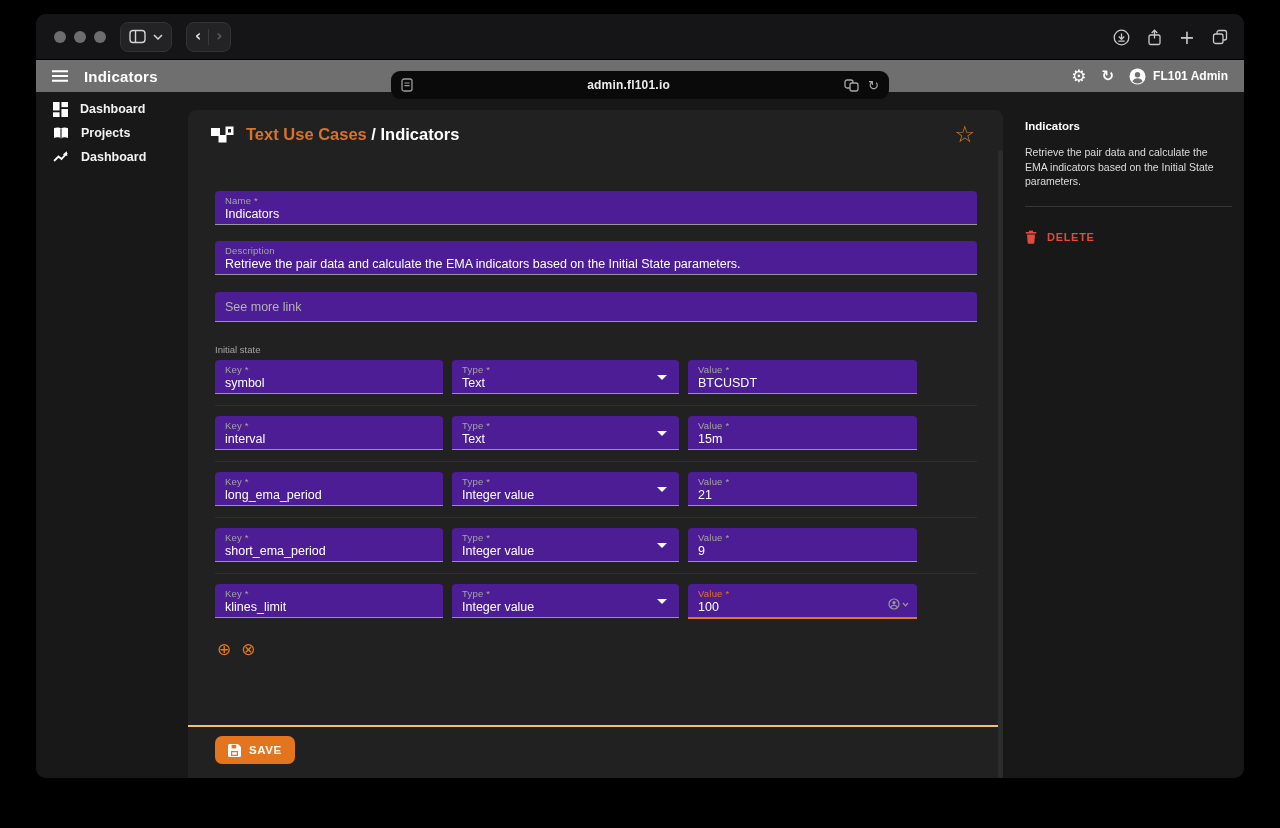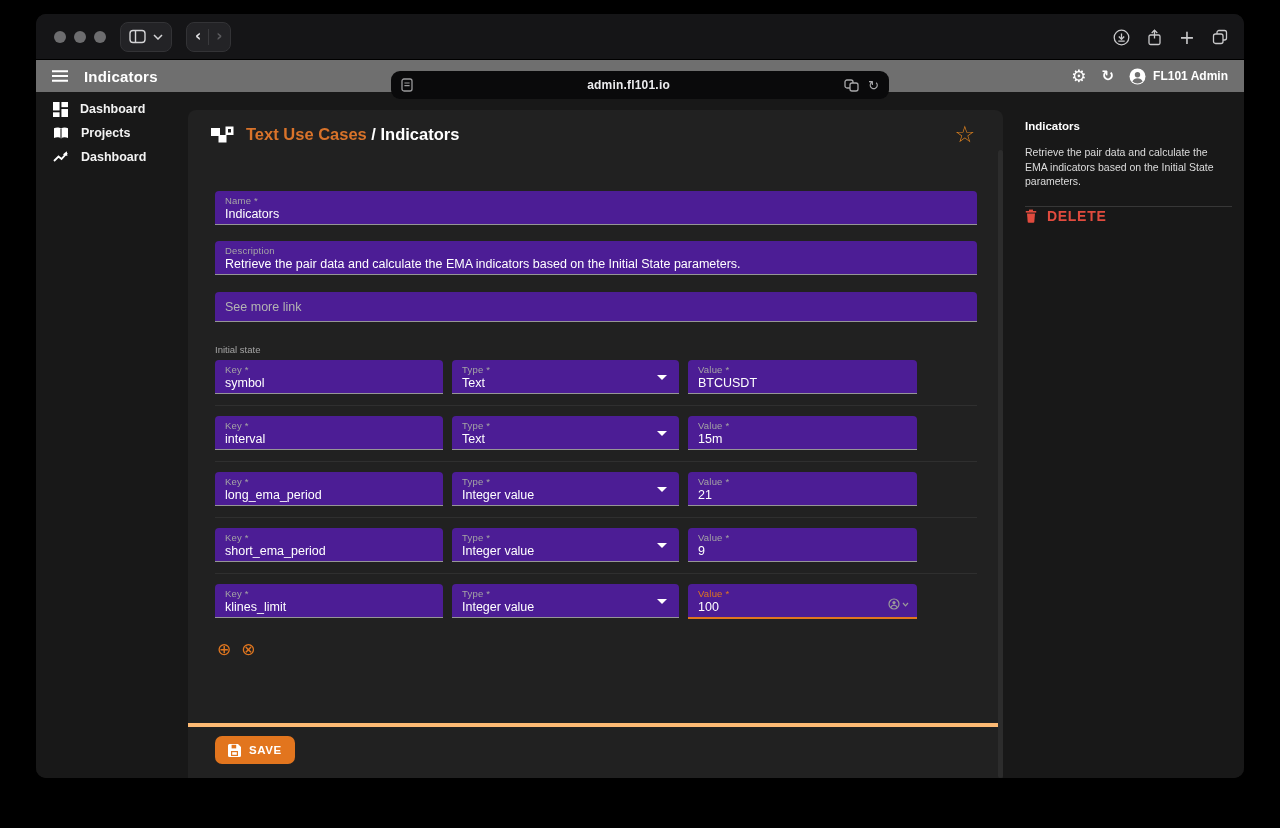--- a/index.html
+++ b/index.html
@@ -60,28 +60,28 @@
   .staterow { display:grid; grid-template-columns:228px 227px 229px; column-gap:9px; }
   .staterow + .staterow { border-top:1px solid #2f2f2f; margin-top:11px; padding-top:10px; }
   .select .caret { position:absolute; right:12px; top:15px; width:0; height:0; border-left:5px solid transparent; border-right:5px solid transparent; border-top:5px solid #fff; }
   .tf.focused { border-bottom:2px solid #e0761f; height:35px; }
   .tf.focused .lbl { color:#e0761f; }
   .autofill { position:absolute; right:8px; bottom:7px; display:flex; align-items:center; gap:2px; color:#9a9a9a; }
 
   .rowbtns { margin-top:20px; display:flex; gap:6px; }
   .cbtn { font-size:17px; color:#e0761f; line-height:1; cursor:pointer; background:none; border:none; padding:2px; }
 
-  .card-footer { border-top:4px solid #fdba74; padding:9px 26px 14px 27px; }
+  .card-footer { border-top:2px solid #fdba74; padding:9px 26px 14px 27px; }
   .savebtn { display:inline-flex; align-items:center; gap:8px; background:#e2751e; border:none; border-radius:7px; height:28px; padding:0 13px; color:#fff; font-size:11.5px; font-weight:bold; letter-spacing:.6px; font-family:inherit; cursor:pointer; }
 
   .rightpanel { flex:1; padding:28px 12px 0 22px; }
   .rp-title { color:#fff; font-size:11.5px; font-weight:bold; margin-bottom:13px; }
   .rp-desc { color:#dcdcdc; font-size:10.5px; line-height:1.4; max-width:200px; }
   .rp-divider { border-top:1px solid #373737; margin-top:17px; }
-  .deletebtn { margin-top:1px; display:flex; align-items:center; gap:10px; background:none; border:none; color:#e14b3e; font-size:14px; font-weight:bold; letter-spacing:.7px; font-family:inherit; cursor:pointer; padding:0; }
+  .deletebtn { margin-top:23px; display:flex; align-items:center; gap:10px; background:none; border:none; color:#e14b3e; font-size:11px; font-weight:bold; letter-spacing:.7px; font-family:inherit; cursor:pointer; padding:0; }
 </style>
 </head>
 <body>
 
 <div class="window">
 
   <div class="chrome">
     <div class="traffic">
       <span></span>
       <span></span>

